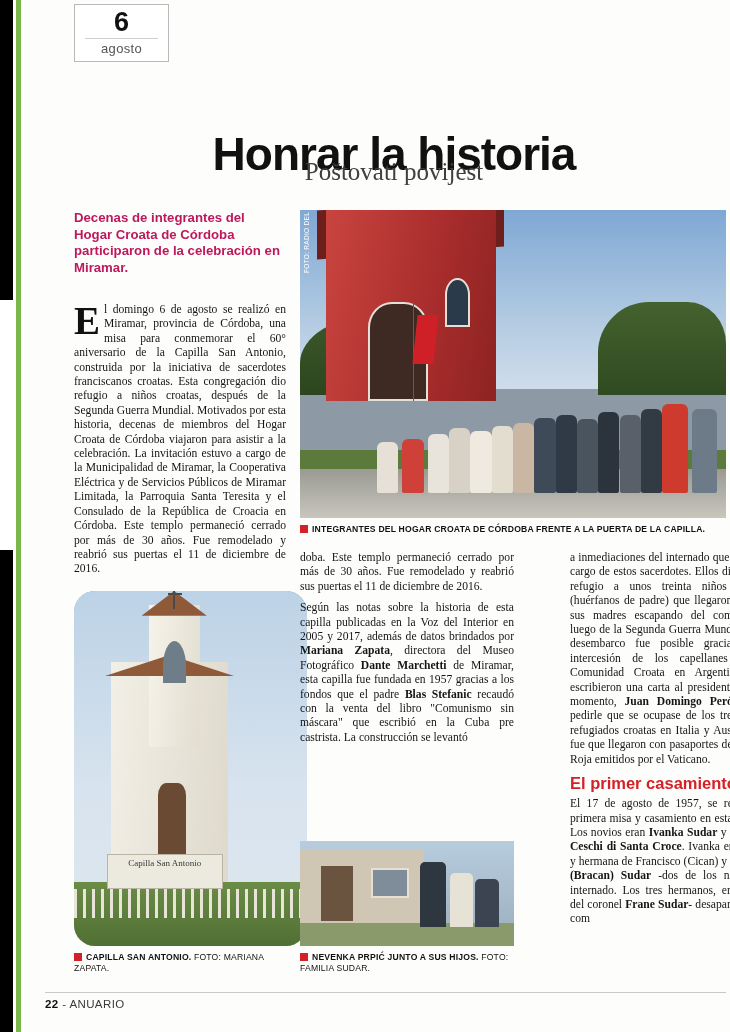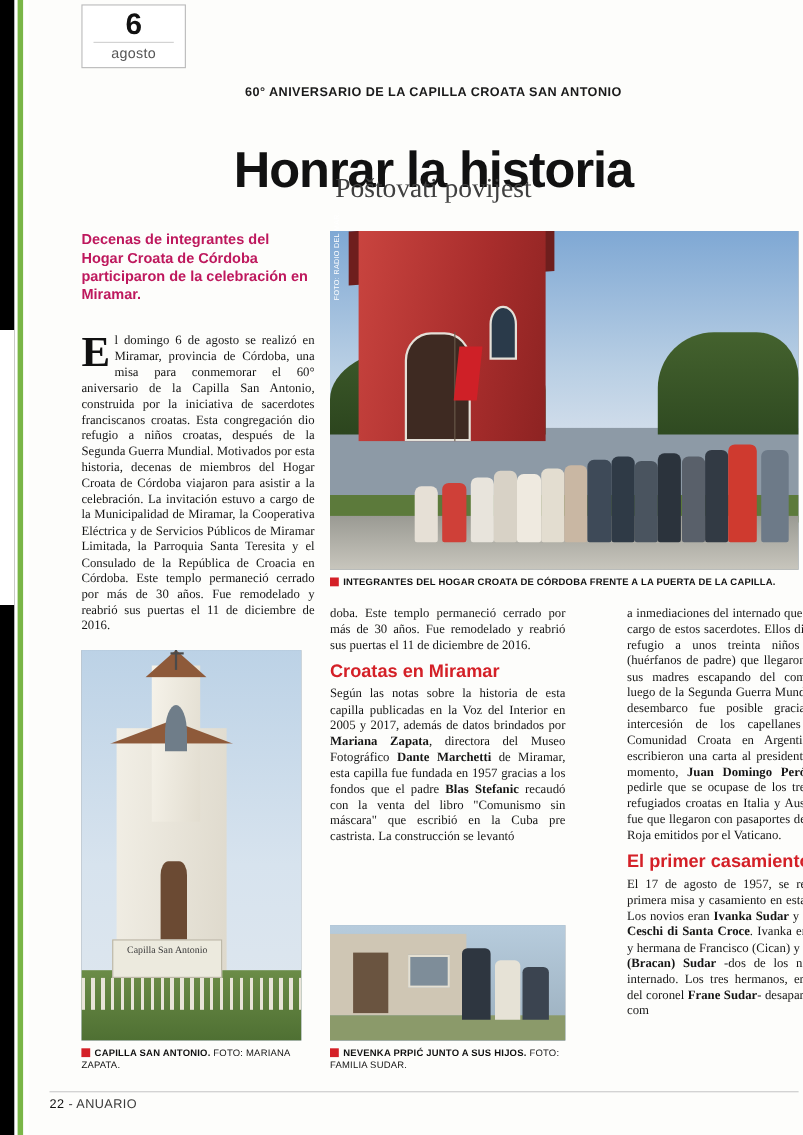--- a/index.html
+++ b/index.html
@@ -156,21 +156,21 @@
 
   .b { font-weight: bold; }
 
   
   .photo {
     position: absolute;
     overflow: hidden;
     background: #8d9aa6;
   }
   .photo-main { left: 300px; top: 210px; width: 426px; height: 308px; }
-  .photo-church { left: 74px; top: 591px; width: 200px; height: 355px; }
+  .photo-church { left: 74px; top: 591px; width: 233px; height: 355px; border-radius: 21px; }
   .photo-family { left: 300px; top: 841px; width: 214px; height: 105px; }
 
   
   .sky {
     position: absolute; left:0; top:0; width:100%; height:58%;
     background: linear-gradient(#7fa8d4, #b9cfe4 70%, #cfdcea);
   }
   .treeline {
     position: absolute; left:0; top:34%; width: 46%; height: 26%;
     background: linear-gradient(#3d5a2a, #2c451e);
@@ -298,40 +298,39 @@
     width: 681px; height: 1px;
     background: #c9c9c9;
   }
   .folio {
     position: absolute;
     left: 45px; top: 998px;
     font-size: 11.5px;
     color: #3a3a3a;
     letter-spacing: .4px;
   }
-  .folio .num { font-weight: normal; color:#111;margin-top:44px; }
+  .folio .num { font-weight: bold; color:#111;margin-top:44px; }
 </style>
 </head>
 <body>
 
 <div class="page">
 
   <div class="left-rail">
     <div class="rail-black"></div>
     <div class="rail-white-gap"></div>
     <div class="rail-green"></div>
   </div>
 
   <div class="date-badge">
     <div class="date-day">6</div>
     <div class="badge-divider"></div>
     <div class="date-month">agosto</div>
   </div>
 
-  <div class="kicker">60° ANIVERSARIO DE LA CAPILLA CROATA SAN ANTONIO</div>
   <h1 class="headline">Honrar la historia</h1>
   <div class="subhead">Poštovati povijest</div>
 
   <div class="standfirst"><span>Decenas de integrantes del Hogar Croata de Córdoba participaron de la celebración en Miramar.</span></div>
 
   <div class="photo photo-main">
     <div class="sky"></div>
     <div class="treeline"></div>
     <div class="treeline2"></div>
     <div class="church-roof"></div>
@@ -384,21 +383,20 @@
     <div class="c-sign">
       <span>Capilla San Antonio</span>
     </div>
   </div>
   <div class="caption cap-church">
     <span class="bar"></span><span>CAPILLA SAN ANTONIO.</span><span class="light"> FOTO: MARIANA ZAPATA.</span>
   </div>
 
   <div class="col col2">
     <p>doba. Este templo permaneció cerrado por más de 30 años. Fue remodelado y reabrió sus puertas el 11 de diciembre de 2016.</p>
-    <div class="section-head">Croatas en Miramar</div>
     <p><span>Según las notas sobre la historia de esta capilla publicadas en la Voz del Interior en 2005 y 2017, además de datos brindados por </span><span class="b">Mariana Zapata</span><span>, directora del Museo Fotográfico </span><span class="b">Dante Marchetti</span><span> de Miramar, esta capilla fue fundada en 1957 gracias a los fondos que el padre </span><span class="b">Blas Stefanic</span><span> recaudó con la venta del libro "Comunismo sin máscara" que escribió en la Cuba pre castrista. La construcción se levantó</span></p>
   </div>
 
   <div class="photo photo-family">
     <div class="f-bg"></div>
     <div class="f-house"></div>
     <div class="f-door"></div>
     <div class="f-win"></div>
     <div class="f-ground"></div>
     <div class="f-person" style="left:56%;width:12%;height:62%;background:#2e3640;"></div>

